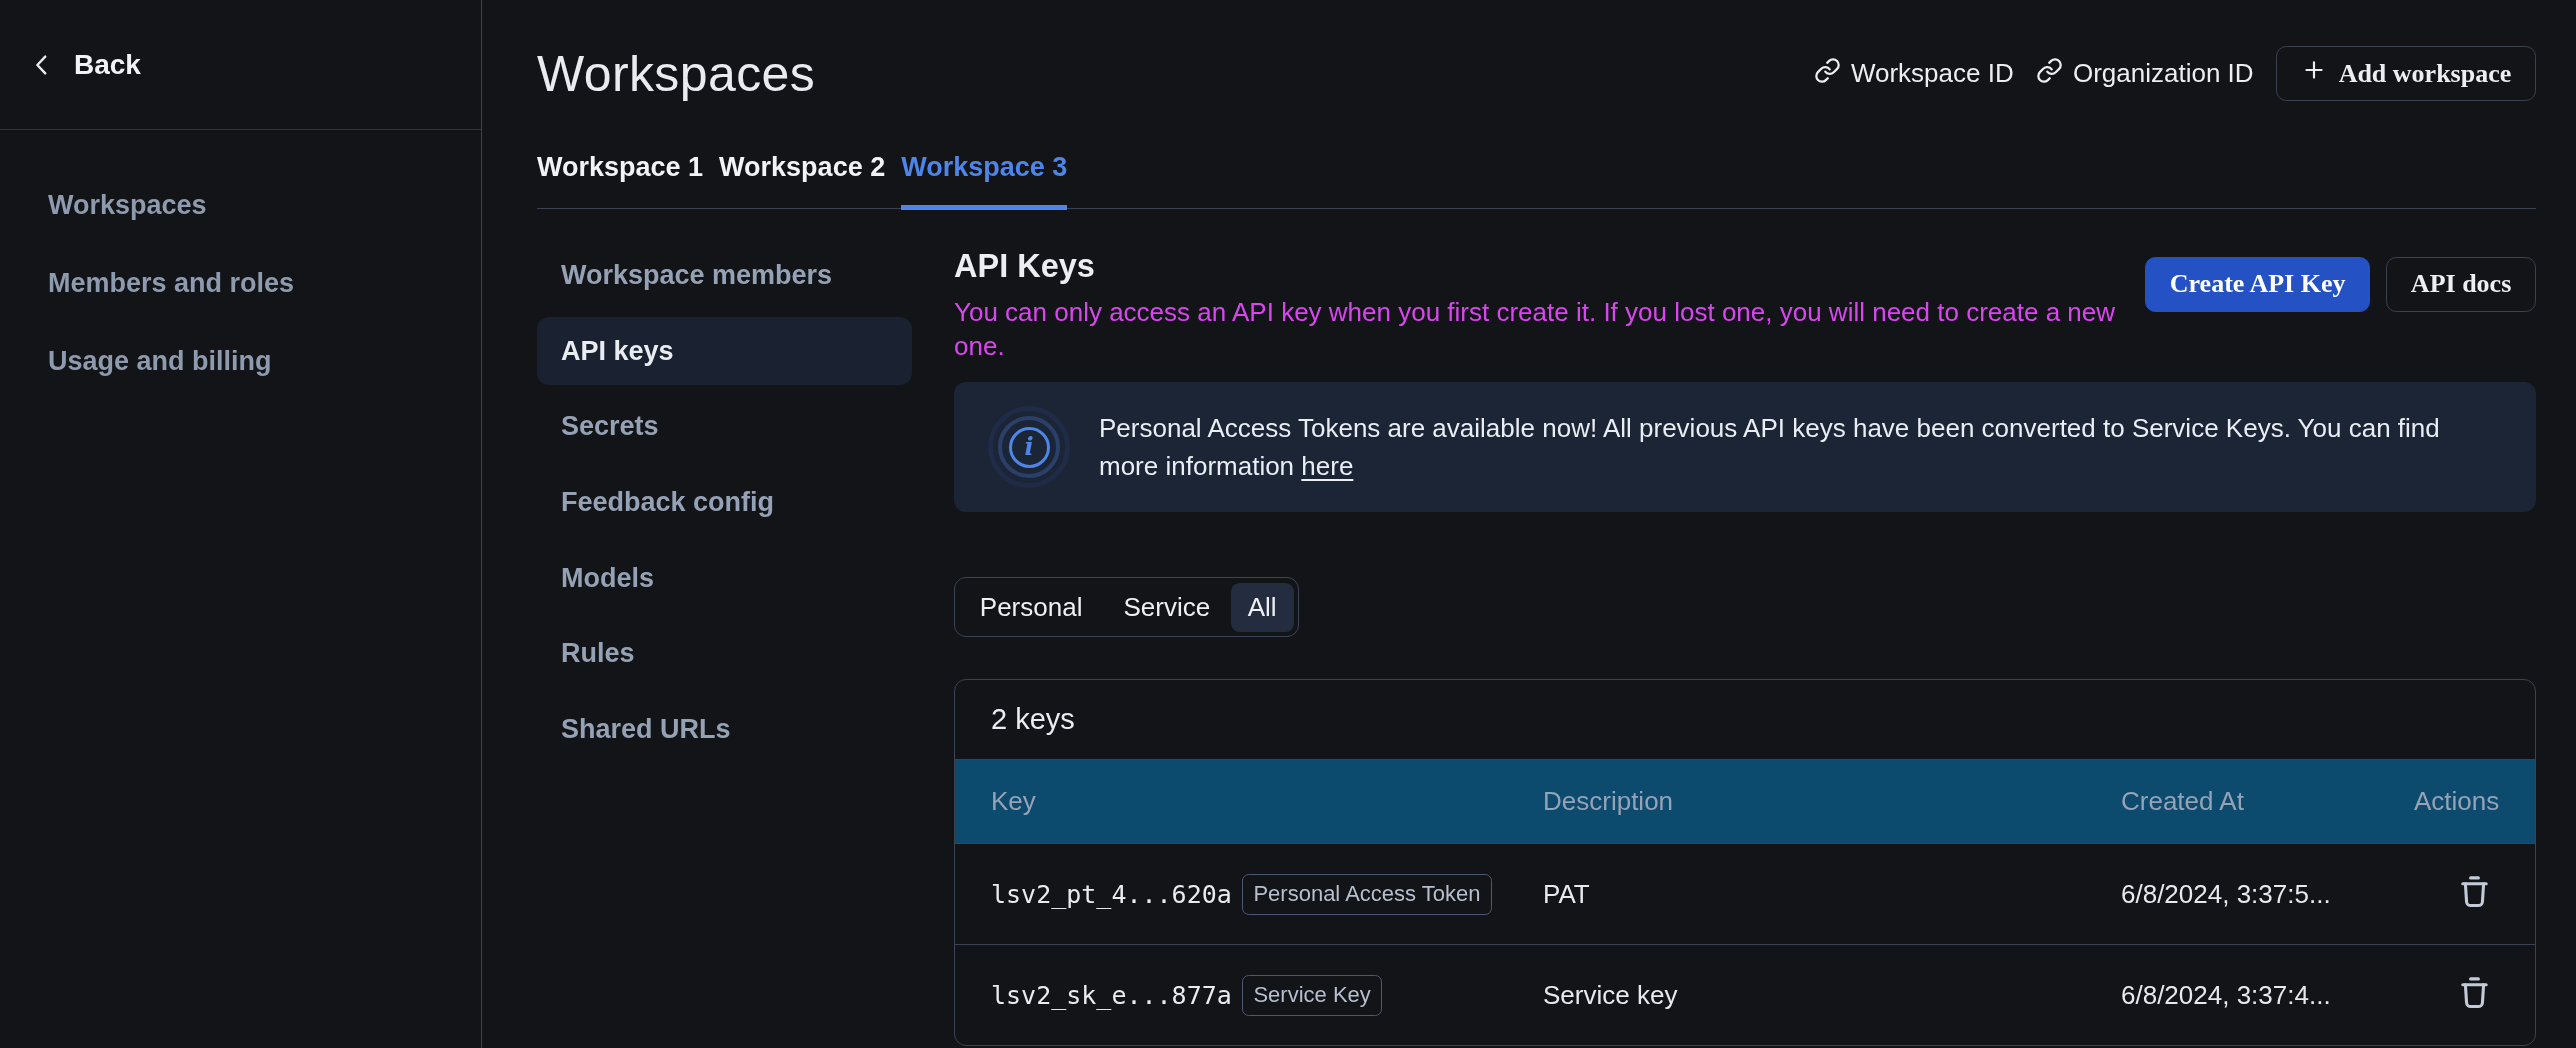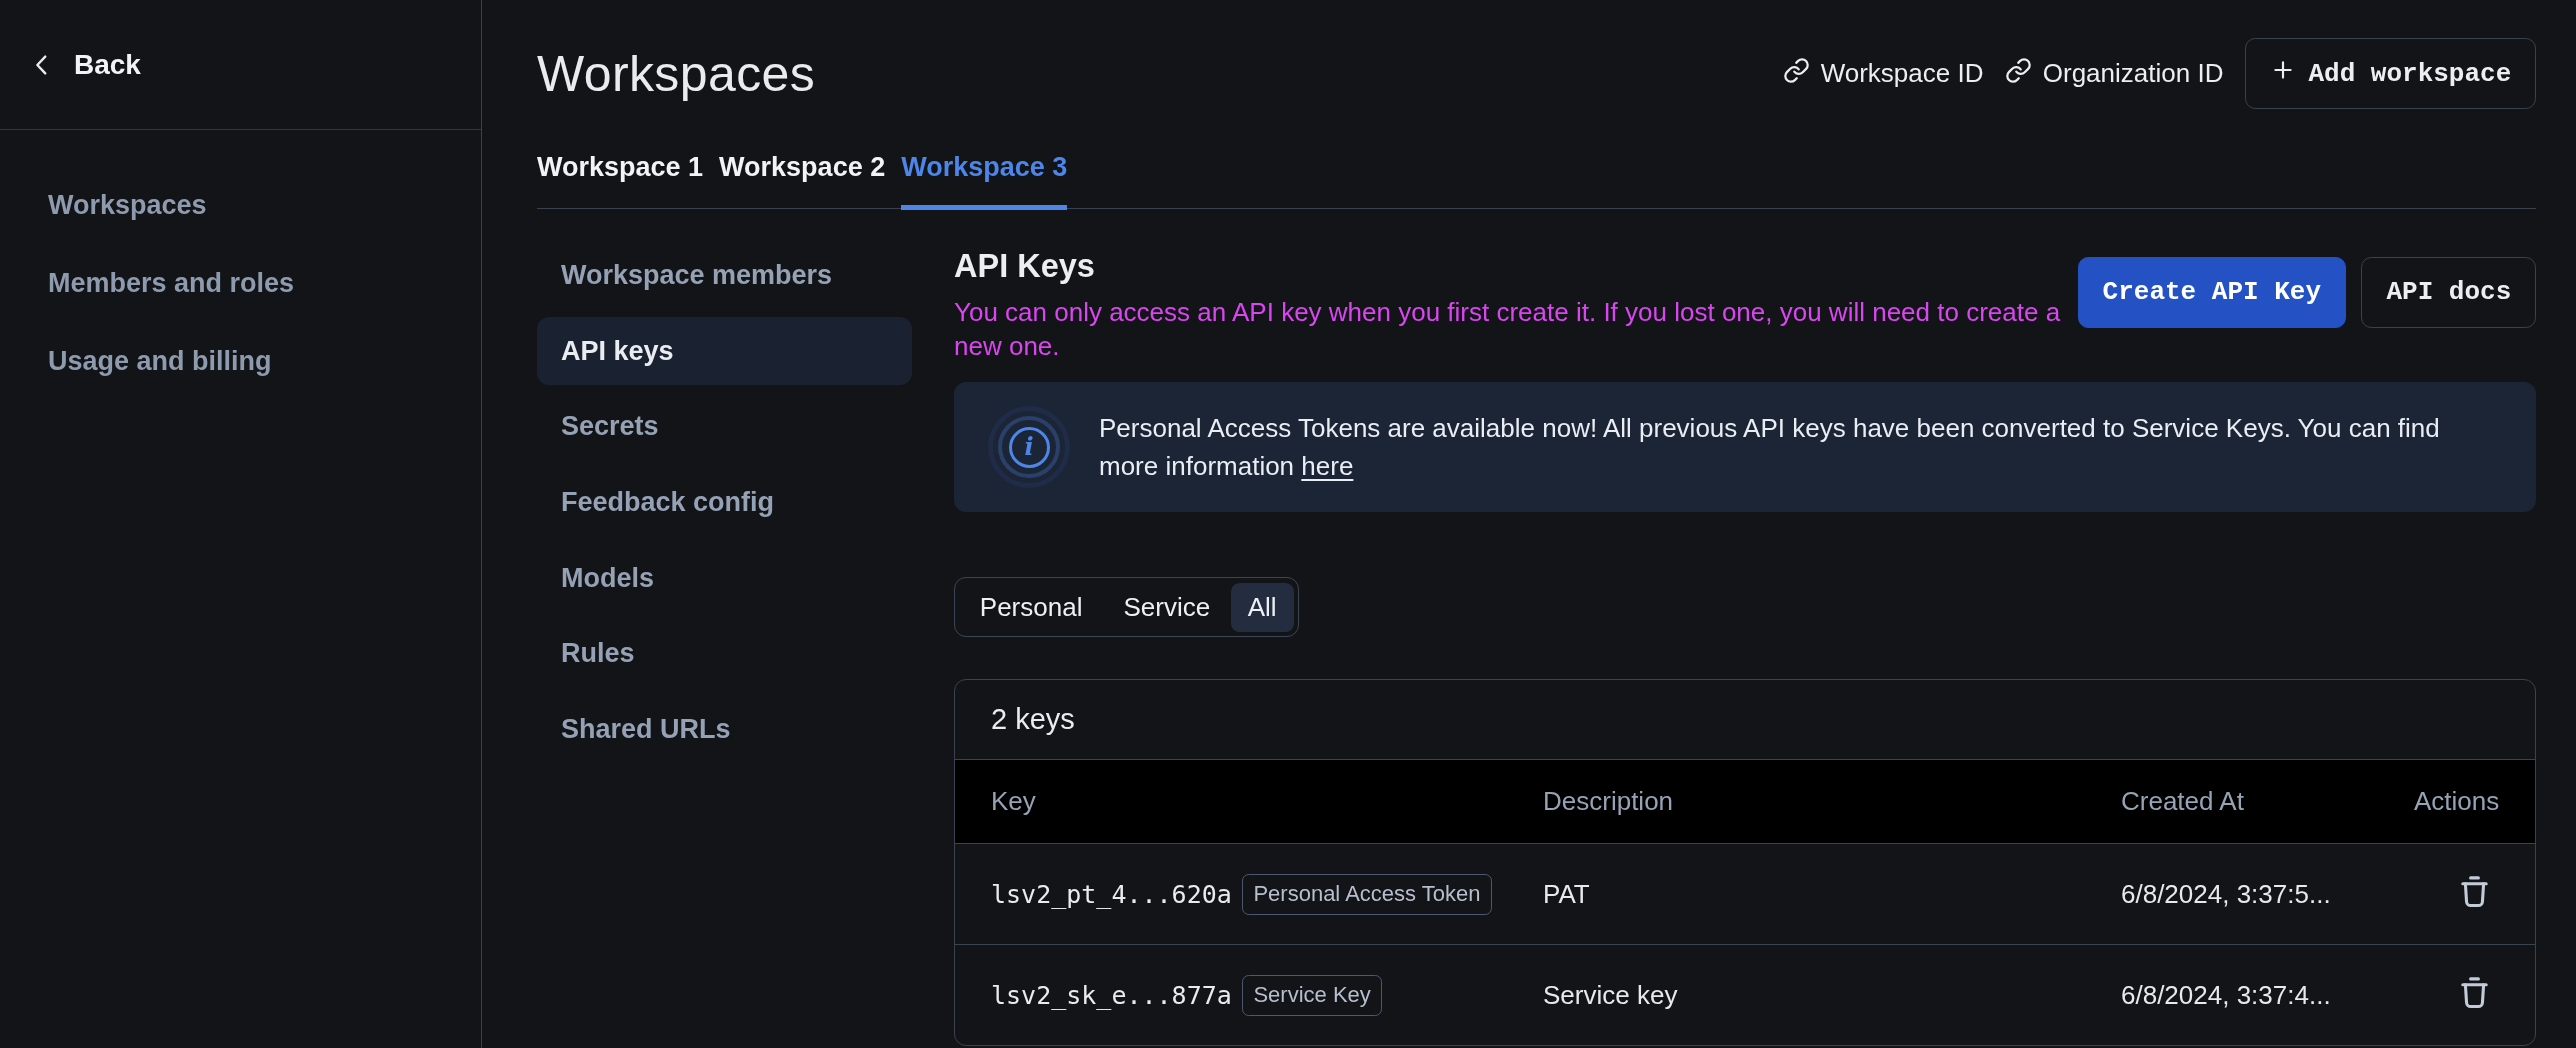--- a/index.html
+++ b/index.html
@@ -42,25 +42,25 @@
   .page-title { font-size: 50px; font-weight: 400; color: #e9ebf0; letter-spacing: 0.4px; }
   .header-actions { display: flex; align-items: center; gap: 22px; }
   .id-button {
     display: flex; align-items: center; gap: 10.3px;
     font-size: 26px; font-weight: 400; color: #eceef2;
     background: none; border: none; cursor: pointer;
     font-family: "Liberation Sans", sans-serif;
   }
   .btn {
     display: flex; align-items: center; gap: 12px;
-    height: 71px; padding: 0 24px;
+    height: 55px; padding: 0 24px;
     border-radius: 10.3px; border: 1.7px solid #3a4250;
     background: transparent; color: #eceef2;
     font-size: 26px; font-weight: 700;
-    font-family: Liberation Mono, monospace;
+    font-family: Liberation Serif, serif;
     cursor: pointer;
   }
   .btn.primary { background: #2452c4; border-color: #2452c4; color: #ffffff; }
 
   
   .tabs-row {
     margin-top: 44px;
     display: flex; gap: 16px;
     border-bottom: 1.7px solid #3a4250;
   }
@@ -127,21 +127,21 @@
 
   
   .card {
     margin-top: 42px;
     border: 1.7px solid #3a4352; border-radius: 12px;
     overflow: hidden;
   }
   .card-title-row { padding: 23px 36px; }
   .card-title { font-size: 29px; font-weight: 400; color: #e9ecf1; }
   .thead {
-    background: #000000;
+    background: #0c4a6e;
     border-top: 1.7px solid #3a4352; border-bottom: 1.7px solid #3a4352;
     display: grid; grid-template-columns: 552px 578px 293px 1fr;
     padding: 26px 36px;
   }
   .th { font-size: 26px; color: #96a2b5; }
   .th.actions { text-align: right; }
   .trow {
     display: grid; grid-template-columns: 552px 578px 293px 1fr;
     align-items: center;
     padding: 28px 36px;

